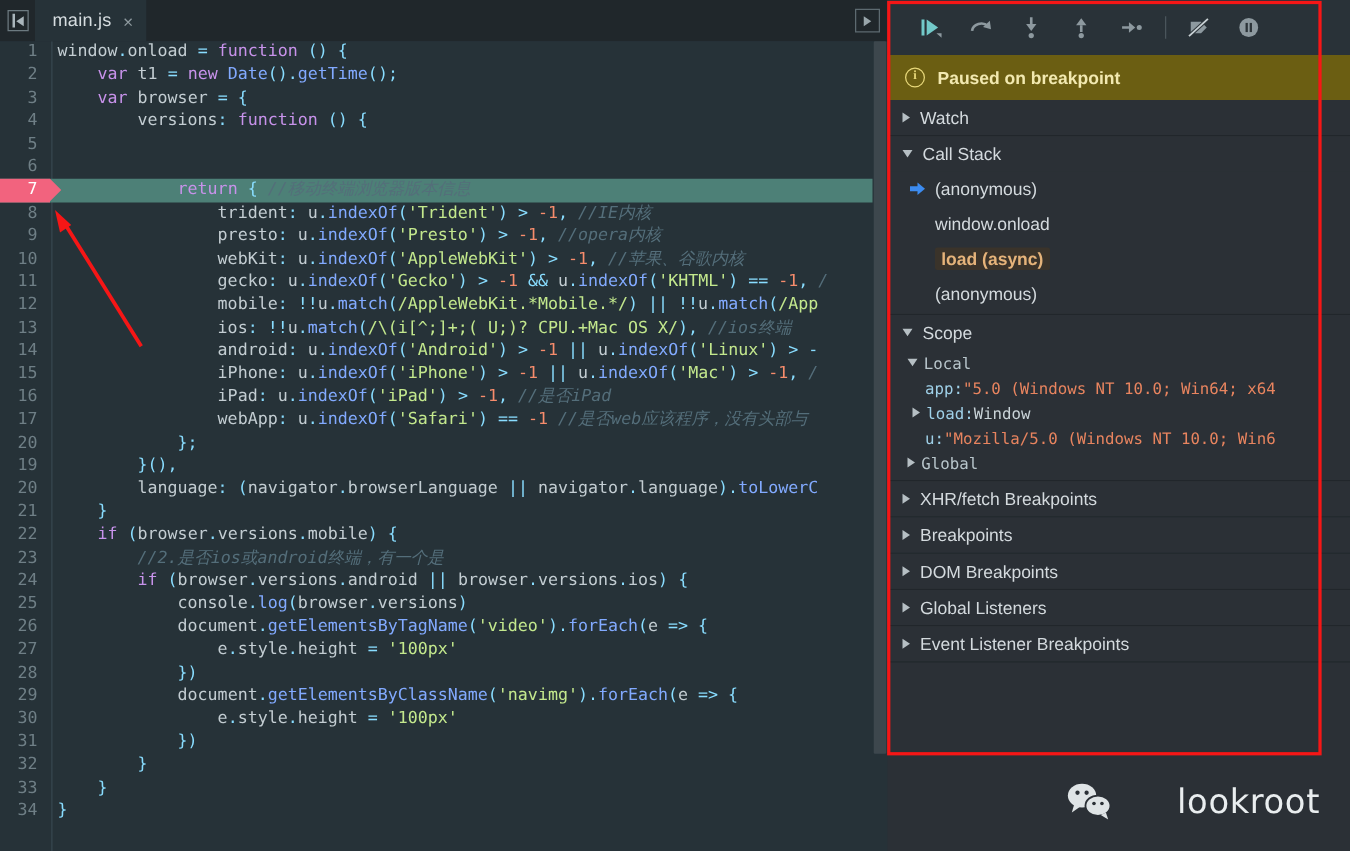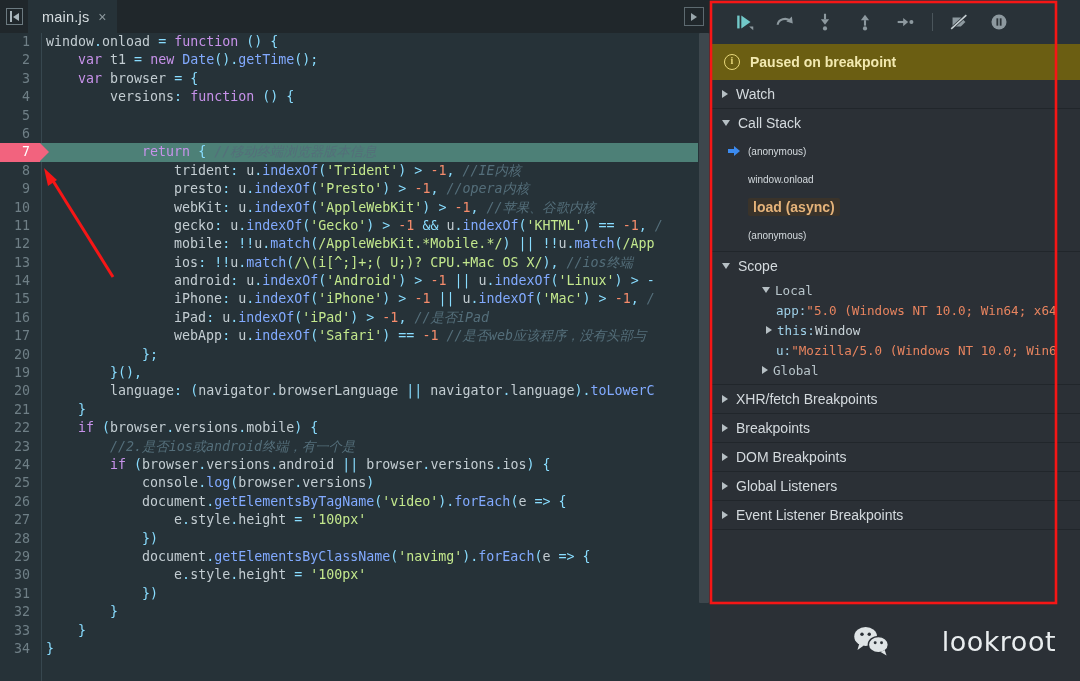--- a/index.html
+++ b/index.html
@@ -67,21 +67,21 @@
   .caret{width:0;height:0;margin-right:8px;}
   .caret.closed{border-top:4.5px solid transparent;border-bottom:4.5px solid transparent;border-left:6px solid #b6bfc4;}
   .caret.open{border-left:4.5px solid transparent;border-right:4.5px solid transparent;border-top:6px solid #b6bfc4;}
   .sec-title{color:#d4dade;font-size:14px;}
 
   .callstack{background:#2b3036;padding-bottom:2px;}
   .cs-row{height:28px;display:flex;align-items:center;padding-left:18px;box-sizing:border-box;}
   .cs-arrow{width:12px;height:12px;margin-right:8px;position:relative;}
   .cs-arrow:before{content:"";position:absolute;left:0;top:4px;width:7px;height:4px;background:#3c8bf0;}
   .cs-arrow:after{content:"";position:absolute;left:6px;top:1px;width:0;height:0;border-top:5px solid transparent;border-bottom:5px solid transparent;border-left:6px solid #3c8bf0;}
-  .cs-label{color:#d4dade;font-size:10px;}
+  .cs-label{color:#d4dade;font-size:14px;}
   .cs-row.indent{padding-left:38px;}
   .cs-async{display:inline-block;background:#3a332a;color:#e5b37a;font-weight:bold;font-size:14px;padding:1px 5px;border-radius:2px;}
 
   .scopebody{background:#2b3036;font-family:"DejaVu Sans Mono","Liberation Mono",monospace;font-size:12.6px;}
   .sc-row{height:20px;display:flex;align-items:center;padding-left:16px;box-sizing:border-box;white-space:nowrap;}
   .sc-row .caret{margin-right:5px;}
   .sc-name{color:#b8c5cb;}
   .sc-key{color:#9fd0e8;}
   .sc-val-str{color:#e8845f;}
   .sc-val-obj{color:#c9d3d8;}
@@ -248,32 +248,32 @@
             <div class="cs-row indent">
               <span class="cs-label">(anonymous)</span>
             </div>
           </div>
         </div>
         <div class="section">
           <div class="sec-head">
             <div class="caret open"></div>
             <span class="sec-title">Scope</span>
           </div>
-          <div class="scopebody" style="padding-bottom: 4px; padding-left: 36px;">
+          <div class="scopebody" style="padding-bottom: 4px;">
             <div class="sc-row">
               <div class="caret open"></div>
               <span class="sc-name">Local</span>
             </div>
             <div class="sc-row sc-indent">
               <span class="sc-key">app: </span>
               <span class="sc-val-str">"5.0 (Windows NT 10.0; Win64; x64</span>
             </div>
             <div class="sc-row" style="padding-left: 20px;">
               <div class="caret closed"></div>
-              <span class="sc-key">this: </span>
+              <span class="sc-key">load: </span>
               <span class="sc-val-obj">Window</span>
             </div>
             <div class="sc-row sc-indent">
               <span class="sc-key">u: </span>
               <span class="sc-val-str">"Mozilla/5.0 (Windows NT 10.0; Win6</span>
             </div>
             <div class="sc-row">
               <div class="caret closed"></div>
               <span class="sc-name">Global</span>
             </div>

